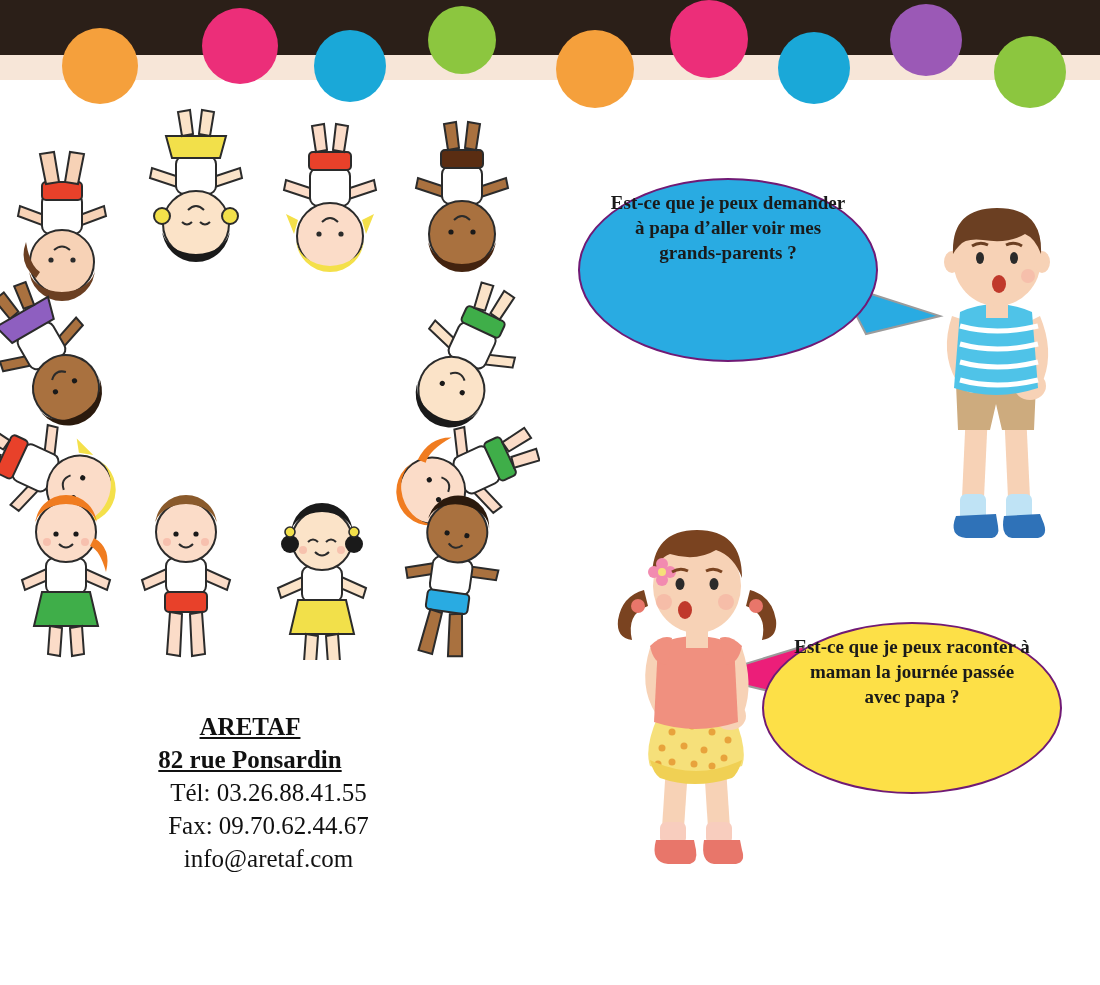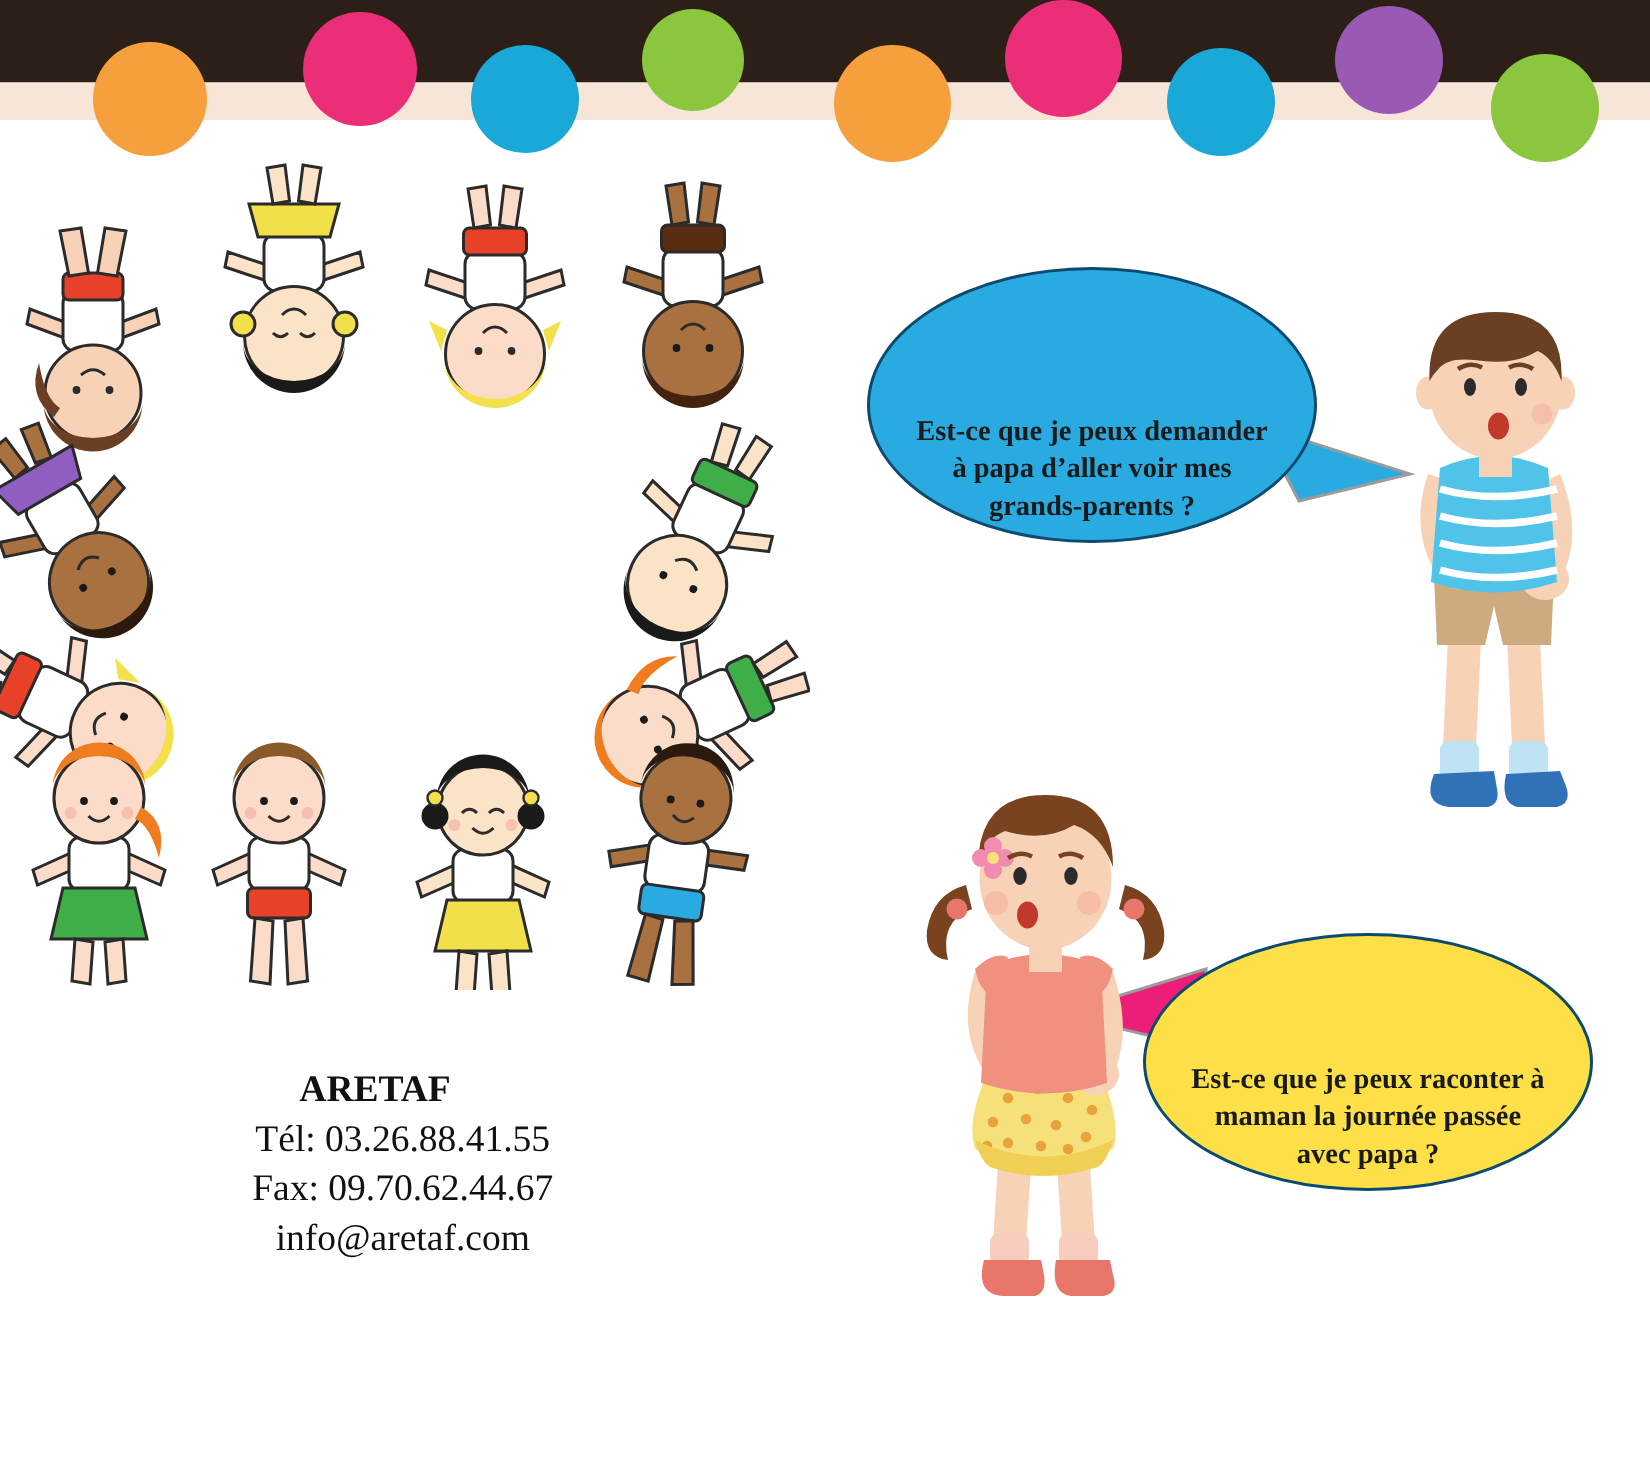--- a/index.html
+++ b/index.html
@@ -64,33 +64,34 @@
     width: 500px;
     text-align: center;
     color: #111111;
   }
   .address div {
     line-height: 1.32;
   }
   .addr-strong {
     font-weight: bold;
     font-size: 25px;
+    text-decoration: underline;
   }
   .addr-normal {
     font-size: 25px;
     margin-left: 37px;
   }
 
   
   .bubble {
     position: absolute;
-    border: 2px solid #0c4a6e;
+    border: 2px solid #701a75;
     border-radius: 50%;
     display: flex;
-    align-items: flex-end;
+    align-items: flex-start;
     justify-content: center;
     text-align: center;
     font-family: "Liberation Serif", serif;
     font-weight: bold;
     font-size: 19px;
     color: #1a1a1a;
     line-height: 1.32;
     box-sizing: border-box;
     padding: 10px 28px;
   }
@@ -328,20 +329,21 @@
       <path d="M-31,-44 a31,31 0 0 1 62,0 a31,22 0 0 0 -62,0 z" fill="#2b1a0d"></path>
       <circle cx="-10" cy="-36" r="2.6" fill="#1a1a1a"></circle>
       <circle cx="10" cy="-36" r="2.6" fill="#1a1a1a"></circle>
       <path d="M-7,-26 q7,7 14,0" fill="none" stroke="#2b2b2b" stroke-width="2"></path>
     </g>
   </svg>
 </div>
 
 <div class="address">
   <div class="addr-strong">ARETAF</div>
+  <div class="addr-strong">82 rue Ponsardin</div>
   <div class="addr-normal">Tél: 03.26.88.41.55</div>
   <div class="addr-normal">Fax: 09.70.62.44.67</div>
   <div class="addr-normal">info@aretaf.com</div>
 </div>
 
 <svg class="tail" style="left:836px; top:272px; width:120px; height:90px;" width="120" height="90" viewBox="0 0 120 90">
   <path d="M4,12 L104,44 L30,62 Z" fill="#29abe2" stroke="#9b9b9b" stroke-width="2"></path>
 </svg>
 
 <div class="bubble bubble-blue">

